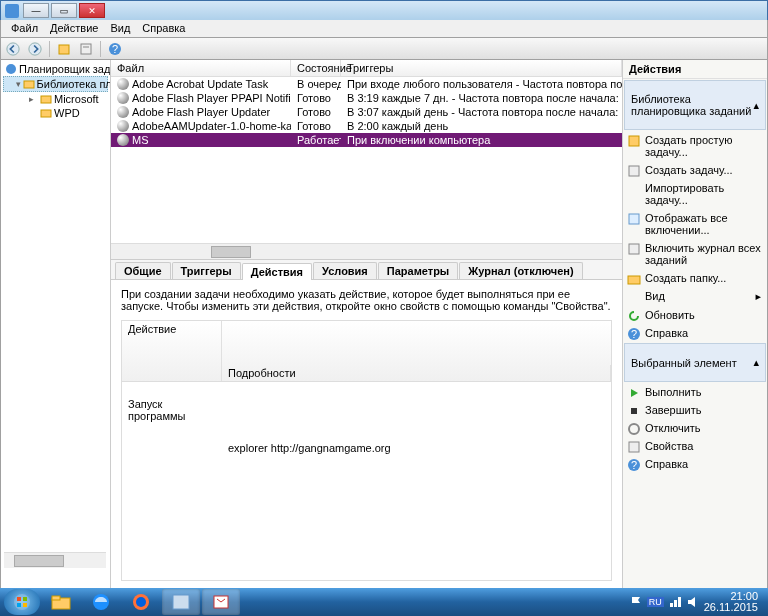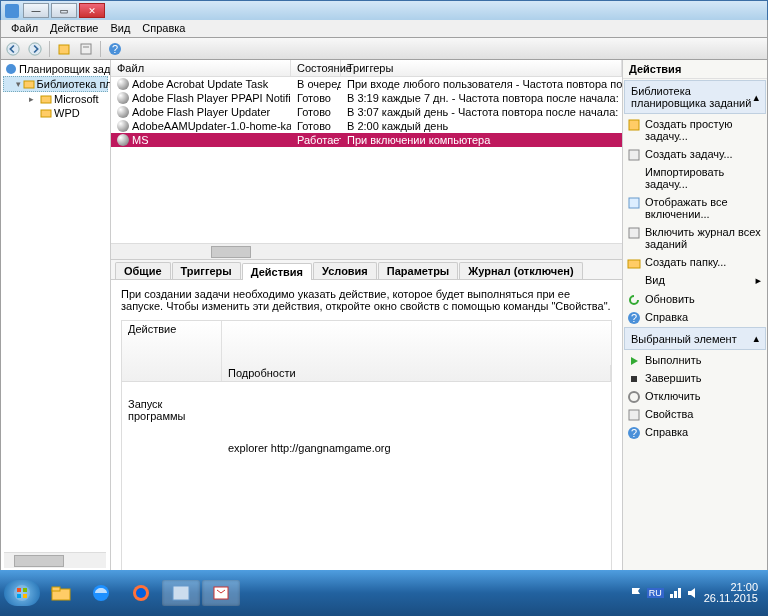--- a/index.html
+++ b/index.html
@@ -24,45 +24,45 @@
 .tree-item.sel { background:#cde6f7; border:1px dotted #7ab; }
 .tree-icon { width:12px; height:12px; flex-shrink:0; }
 .tcaret { width:9px; display:inline-block; color:#666; font-size:9px; }
 .center { flex:1; display:flex; flex-direction:column; overflow:hidden; }
 .tasklist { flex:0 0 200px; display:flex; flex-direction:column; border-bottom:1px solid #ccc; }
 .tlhead, .tlrow { display:flex; }
 .tlhead { background:linear-gradient(#fff,#f0f0f0); border-bottom:1px solid #ddd; }
 .tlhead > div { padding:2px 6px; border-right:1px solid #e0e0e0; }
 .tlrow { padding:0; }
 .tlrow > div { padding:1px 6px; white-space:nowrap; overflow:hidden; display:flex; align-items:center; gap:3px; }
-.tlrow.sel { background:#be185d; color:#fff; }
+.tlrow.sel { background:#701a75; color:#fff; }
 .col-file { width:180px; }
 .col-state { width:50px; }
 .col-trig { flex:1; }
 .tlbody { flex:1; overflow:hidden; }
 .hscroll { height:16px; background:#f0f0f0; border-top:1px solid #ddd; position:relative; }
 .hscroll .thumb { position:absolute; left:100px; top:2px; height:12px; width:40px; background:#ccc; border:1px solid #aaa; }
 .tabs { display:flex; background:#f5f5f5; padding:2px 4px 0; border-bottom:1px solid #ccc; }
 .tab { padding:2px 8px; border:1px solid #ccc; border-bottom:none; background:#f0f0f0; margin-right:1px; cursor:pointer; border-radius:2px 2px 0 0;font-weight:bold; }
 .tab.active { background:#fff; position:relative; top:1px; }
 .details { flex:1; padding:8px 10px; overflow:hidden; display:flex; flex-direction:column; }
 .details p { margin-bottom:8px; }
 .dtable { border:1px solid #ddd; flex:1; }
 .dtable .dhead { display:flex; background:linear-gradient(#fff,#f0f0f0); border-bottom:1px solid #ddd; }
 .dtable .dhead > div { padding:2px 6px; border-right:1px solid #e0e0e0; }
 .dtable .drow { display:flex; }
 .dtable .drow > div { padding:16px 6px; }
 .dcol1 { width:100px; }
 .dcol2 { flex:1;margin-top:44px; }
 .actions { width:145px; border-left:1px solid #ccc; background:#f7f7f4; display:flex; flex-direction:column; }
 .actions-title { padding:3px 6px; font-weight:bold; background:#f7f7f4; border-bottom:1px solid #e0e0e0; }
-.actions-group { padding:4px 6px; background:#e3ecf7; border:1px solid #c0d0e0; margin:1px; display:flex; align-items:center; justify-content:space-between; cursor:pointer; }
+.actions-group { padding:12px 6px; background:#e3ecf7; border:1px solid #c0d0e0; margin:1px; display:flex; align-items:center; justify-content:space-between; cursor:pointer; }
 .actions-item { padding:3px 6px 3px 22px; position:relative; cursor:pointer; }
 .actions-item .aicon { position:absolute; left:4px; top:3px; width:14px; height:14px; }
-.taskbar { position:absolute; bottom:0; left:0; right:0; height:46px; background:linear-gradient(to bottom,#4f9ee0 0%,#2262a0 50%,#1a4d80 100%); display:flex; align-items:center; padding:0 4px; }
+.taskbar { position:absolute; bottom:0; left:0; right:0; height:28px; background:linear-gradient(to bottom,#4f9ee0 0%,#2262a0 50%,#1a4d80 100%); display:flex; align-items:center; padding:0 4px; }
 .start { width:36px; height:26px; border-radius:13px; background:radial-gradient(circle,#7ec0ee,#1a6bb0); display:flex; align-items:center; justify-content:center; cursor:pointer; }
 .start svg { width:18px; height:18px; }
 .tbitem { width:38px; height:26px; margin-left:2px; display:flex; align-items:center; justify-content:center; cursor:pointer; border-radius:2px; }
 .tbitem.active { background:rgba(255,255,255,.25); box-shadow:inset 0 0 3px rgba(0,0,0,.3); }
 .tray { margin-left:auto; display:flex; align-items:center; color:#fff; font-size:10px; gap:4px; padding-right:6px; }
 .tray .clock { text-align:right; line-height:11px; }
 .tray-icon { width:14px; height:14px; }
 .circ { width:12px; height:12px; border-radius:50%; background:radial-gradient(circle at 30% 30%,#fff,#6a6a6a); flex-shrink:0; }
 </style>
 </head>

